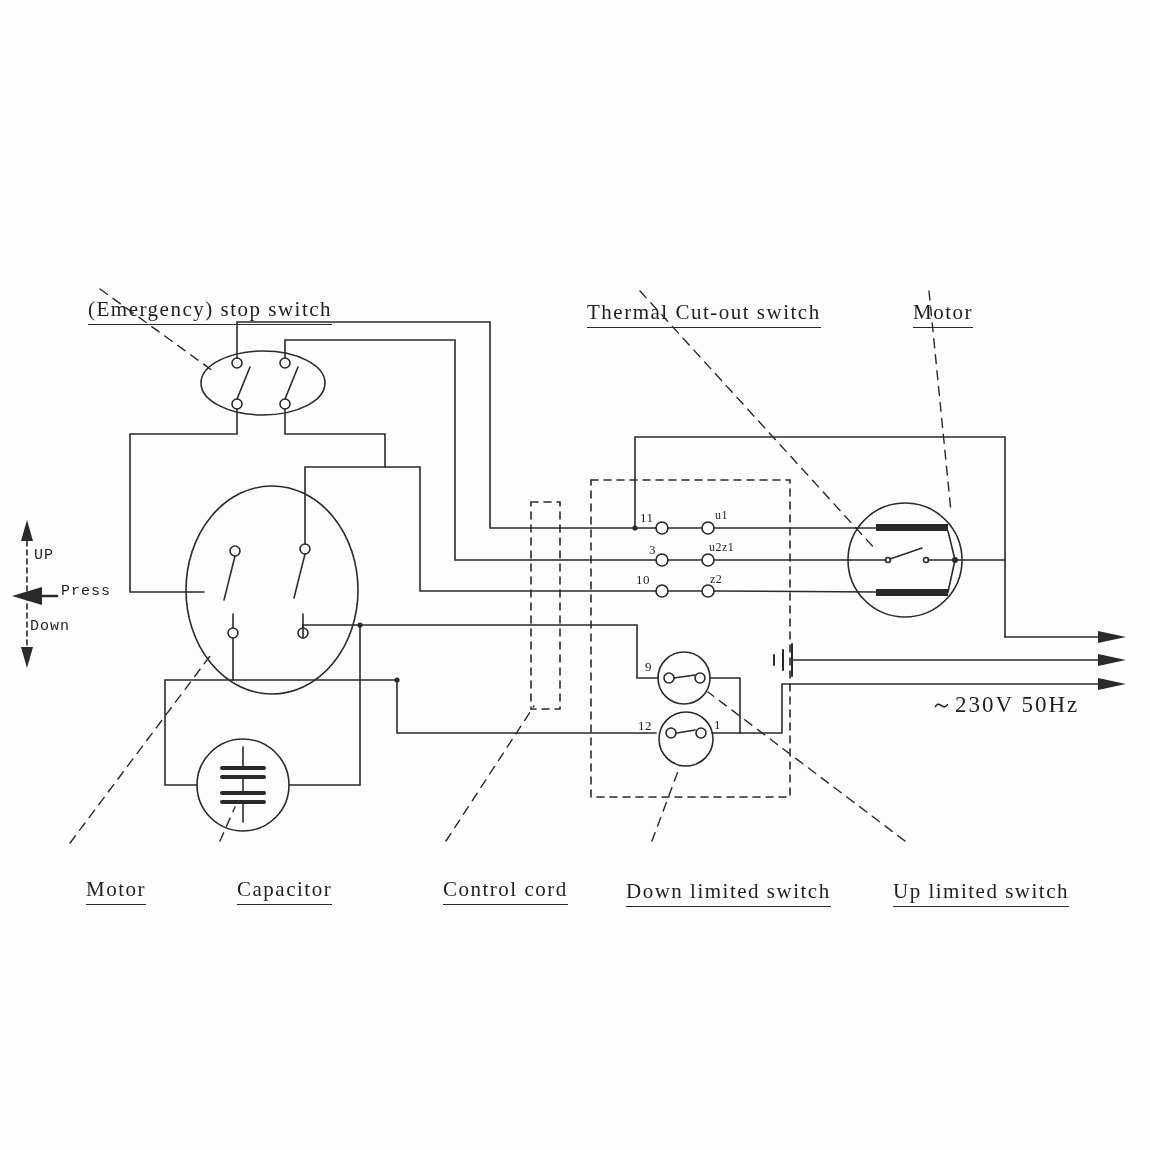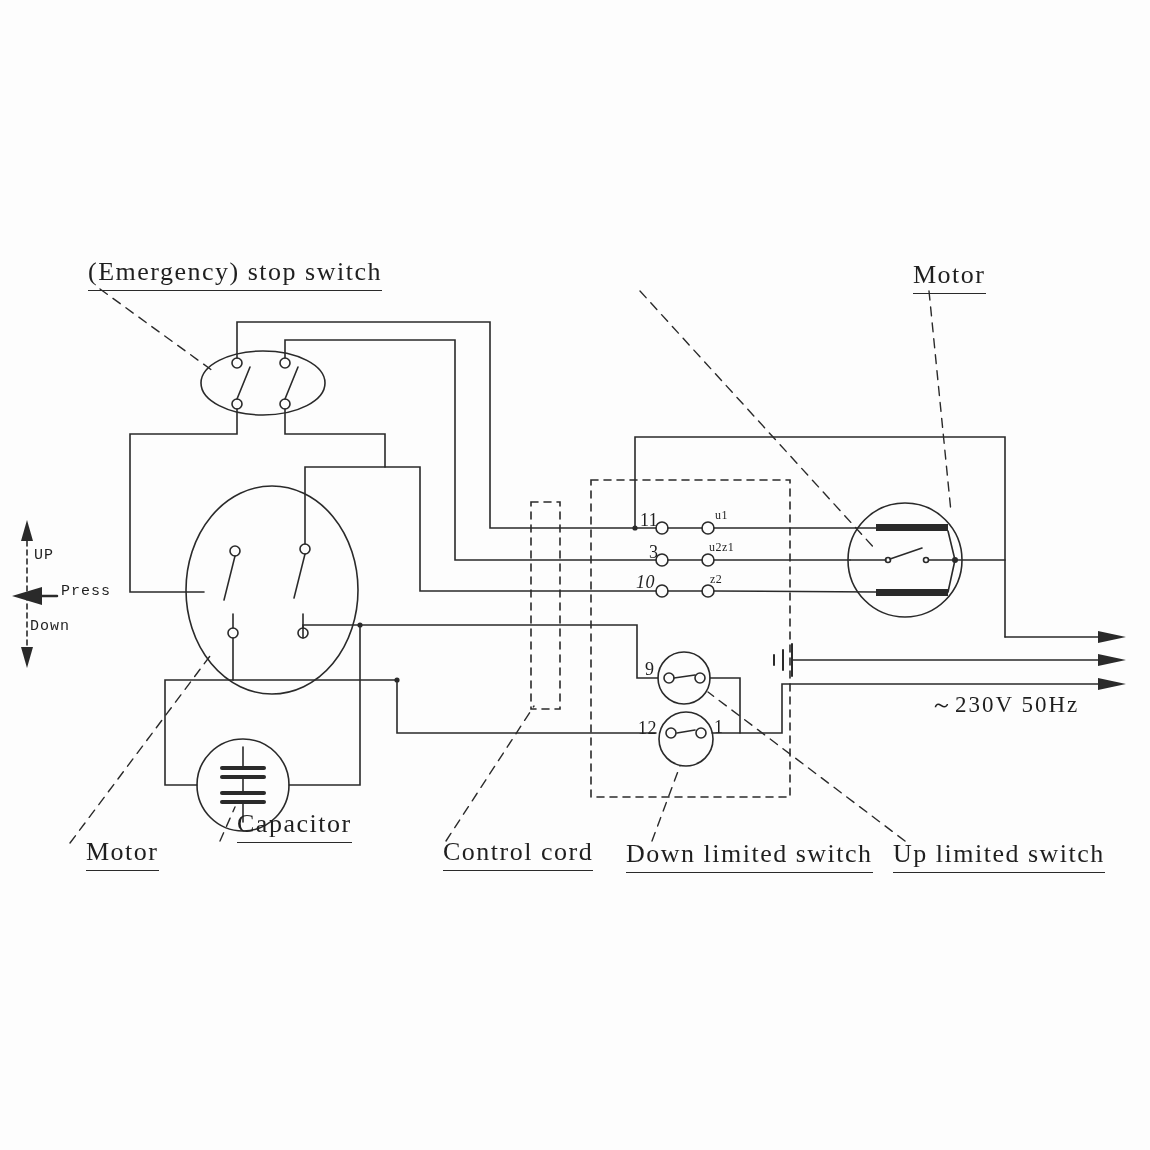--- a/index.html
+++ b/index.html
@@ -3,23 +3,23 @@
 <meta charset="utf-8">
 <style>
   html,body{margin:0;padding:0;background:#ffffff;}
   .stage{
     position:relative;width:1150px;height:1150px;background:#fdfdfd;overflow:hidden;
     font-family:"Liberation Serif","DejaVu Serif",serif;color:#1f1f1f;
   }
   svg{position:absolute;left:0;top:0;}
   .lbl{position:absolute;white-space:nowrap;letter-spacing:1.5px;line-height:1.1;}
   .u{border-bottom:1.6px solid #2a2a2a;padding-bottom:3px;}
-  .big{font-size:26px;}
+  .big{font-size:21px;margin-top:40px;}
   .power{font-size:23px;letter-spacing:2px;}
-  .tnum{font-size:18px;letter-spacing:0.5px;}
+  .tnum{font-size:13px;letter-spacing:0.5px;}
   .wlbl{font-size:12px;letter-spacing:0.5px;}
   .dir{font-size:15px;letter-spacing:1px;font-family:Liberation Mono, monospace;}
 </style>
 </head>
 <body>
 
 <div class="stage">
 
   <svg width="1150" height="1150" viewBox="0 0 1150 1150" stroke="#2a2a2a" stroke-width="1.6" fill="none" stroke-linecap="round">
 
@@ -168,37 +168,38 @@
     <g>
       <line x1="27" y1="541" x2="27" y2="647" stroke-dasharray="5 4"></line>
       <polygon points="27,520 21,541 33,541" fill="#2a2a2a" stroke="none"></polygon>
       <polygon points="27,668 21,647 33,647" fill="#2a2a2a" stroke="none"></polygon>
       <polygon points="12,596 42,587 42,605" fill="#2a2a2a" stroke="none"></polygon>
       <line x1="42" y1="596" x2="57" y2="596" stroke-width="2.5"></line>
     </g>
   </svg>
 
   <div class="lbl big u" style="left:88px;top:258px;">(Emergency) stop switch</div>
+  <div class="lbl big u" style="left:587px;top:261px;">Thermal Cut-out switch</div>
   <div class="lbl big u" style="left:913px;top:261px;">Motor</div>
 
   <div class="lbl big u" style="left:86px;top:838px;">Motor</div>
-  <div class="lbl big u" style="left:237px;top:810px;">Capacitor</div>
+  <div class="lbl big u" style="left:237px;top:838px;">Capacitor</div>
   <div class="lbl big u" style="left:443px;top:838px;">Control cord</div>
   <div class="lbl big u" style="left:626px;top:840px;text-align:center;">Down limited switch</div>
   <div class="lbl big u" style="left:893px;top:840px;">Up limited switch</div>
 
   <div class="lbl power" style="left:930px;top:692px;">～230V 50Hz</div>
 
   <div class="lbl dir" style="left:34px;top:548px;">UP</div>
   <div class="lbl dir" style="left:61px;top:584px;">Press</div>
   <div class="lbl dir" style="left:30px;top:619px;">Down</div>
 
   <div class="lbl tnum" style="left:640px;top:511px;">11</div>
   <div class="lbl tnum" style="left:649px;top:543px;">3</div>
-  <div class="lbl tnum" style="left:636px;top:573px;font-style:italic;">10</div>
+  <div class="lbl tnum" style="left:636px;top:573px;">10</div>
   <div class="lbl tnum" style="left:645px;top:660px;">9</div>
   <div class="lbl tnum" style="left:638px;top:719px;text-align:center;">12</div>
   <div class="lbl tnum" style="left:714px;top:718px;">1</div>
 
   <div class="lbl wlbl" style="left:715px;top:509px;text-align:right;">u1</div>
   <div class="lbl wlbl" style="left:709px;top:541px;">u2z1</div>
   <div class="lbl wlbl" style="left:710px;top:573px;">z2</div>
 
 </div>
 

